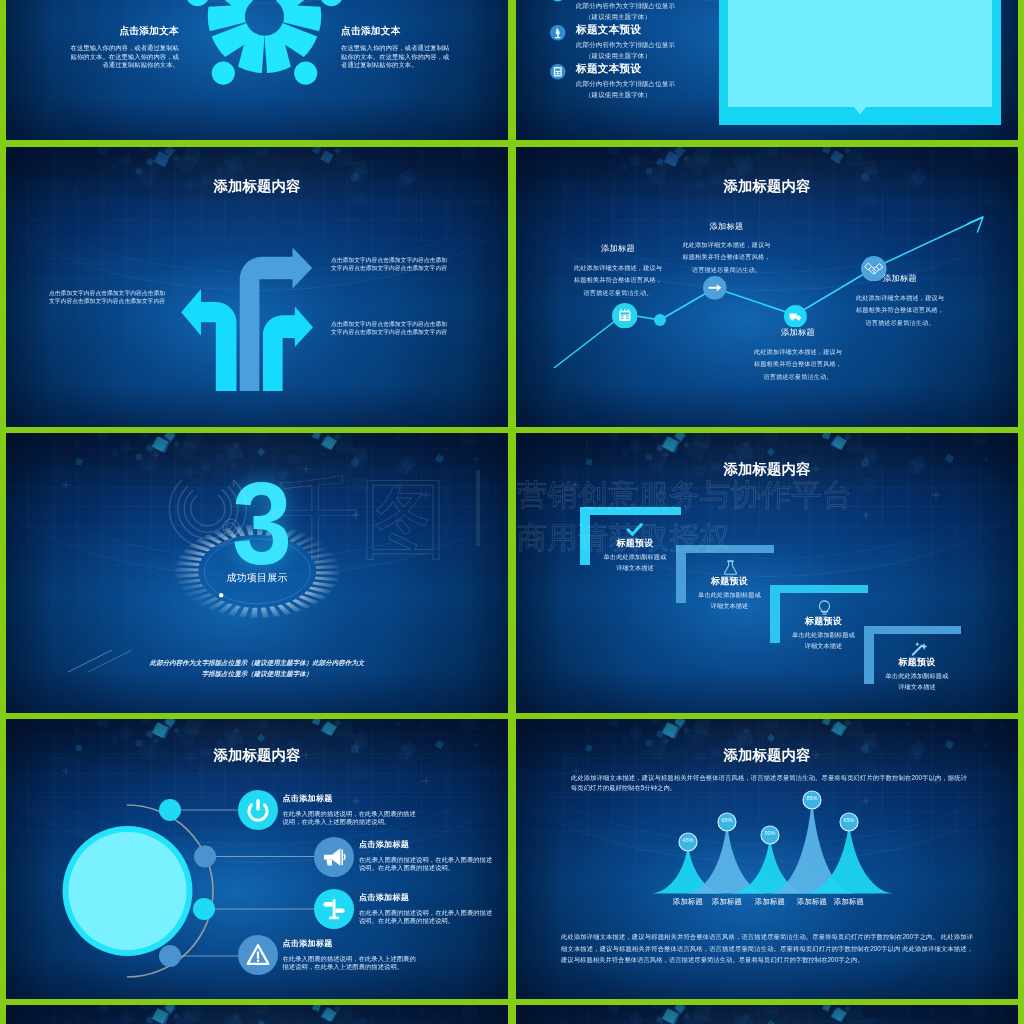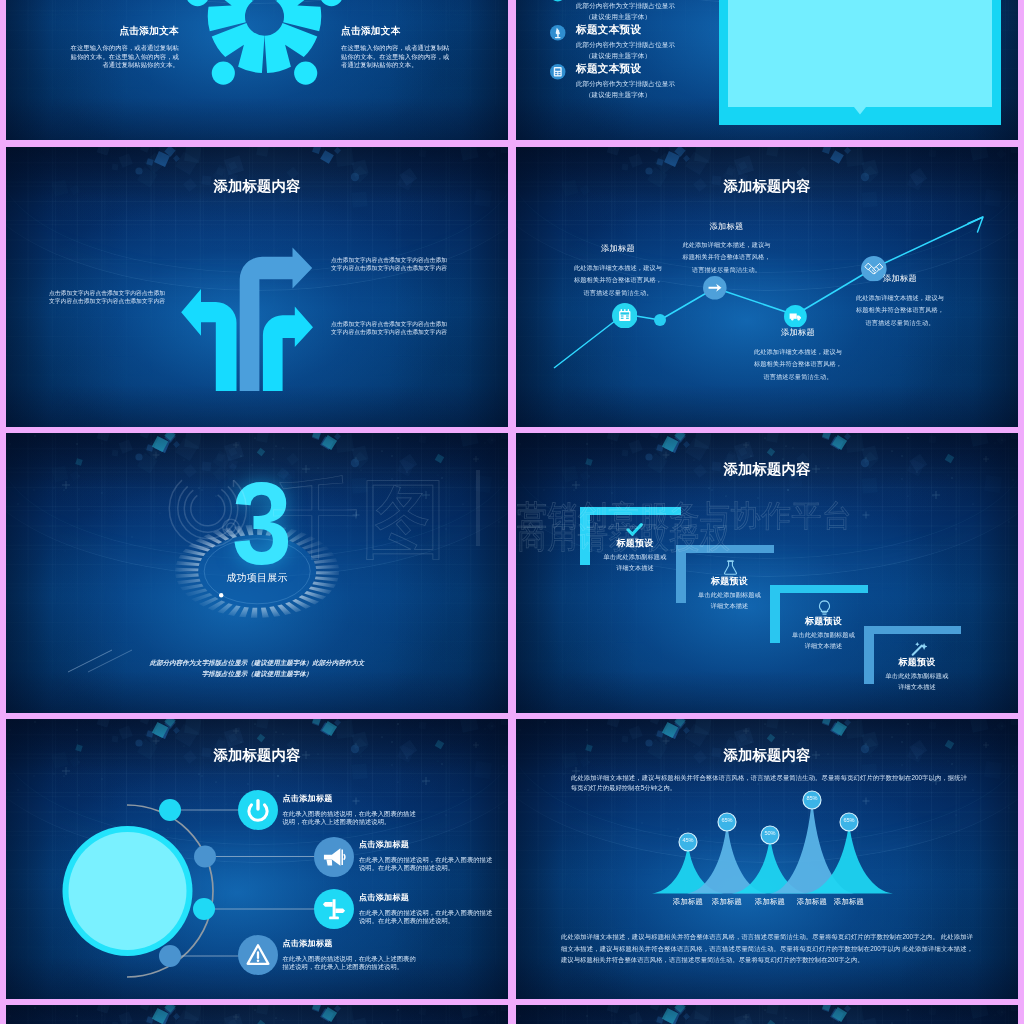--- a/index.html
+++ b/index.html
@@ -1,19 +1,19 @@
 <!DOCTYPE html>
 <html><head>
 <meta charset="utf-8">
 <title>PPT Template Preview</title>
 <style>
   html,body{margin:0;padding:0;}
   body{width:1024px;height:1024px;overflow:hidden;background:#f1f0ee;
        font-family:"Liberation Sans",sans-serif;}
-  .sheet{position:relative;width:1024px;height:1024px;background:#f0abfc;overflow:hidden;}
+  .sheet{position:relative;width:1024px;height:1024px;background:#84cc16;overflow:hidden;}
   .slide{position:absolute;width:502px;height:280px;overflow:hidden;background:#02255c;}
   .abs{position:absolute;}
   .bg{position:absolute;inset:0;overflow:hidden;}
   .bg-base{position:absolute;inset:0;
     background:
       radial-gradient(ellipse 55% 60% at 46% 62%, rgba(24,120,200,0.68) 0%, rgba(14,85,162,0.38) 42%, rgba(4,50,110,0.06) 78%, rgba(0,0,0,0) 100%),
       radial-gradient(ellipse 85% 50% at 50% 95%, rgba(12,78,150,0.45) 0%, rgba(5,52,112,0.16) 58%, rgba(0,0,0,0) 100%),
       linear-gradient(180deg,#021a40 0%, #04306c 30%, #054281 58%, #03396f 82%, #022b5c 100%);}
   .bg-vig{position:absolute;inset:0;
     background:
@@ -699,16 +699,16 @@
   <path d="M227.9 486.4 A30.0 30.0 0 1 1 187.7 486.4"></path>
   <path d="M221.3 489.4 A23.5 23.5 0 1 1 193.3 490.2"></path>
   <path d="M217.6 494.8 A17.0 17.0 0 1 1 197.3 495.3"></path>
   <path d="M233.5 480.1 L233.5 486.9"></path>
   <circle cx="231" cy="527.5" r="8.2"></circle>
   <circle cx="231" cy="527.5" r="4.4"></circle>
  </g>
 </svg>
 <div class="wm-txt" style="left:272px;top:460px;font-size:88px;letter-spacing:0">千图</div>
 <div style="position:absolute;left:476px;top:470px;width:4px;height:76px;background:rgba(228,244,255,0.09)"></div>
-<div class="wm-txt" style="left:517px;top:496px;font-size:30px;letter-spacing:0.5px">营销创意服务与协作平台</div>
+<div class="wm-txt" style="left:517px;top:475px;font-size:30px;letter-spacing:0.5px">营销创意服务与协作平台</div>
 <div class="wm-txt" style="left:517px;top:518px;font-size:30px;letter-spacing:0.5px">商用请获取授权</div>
 </div>
 </div>
 
 </body></html>

